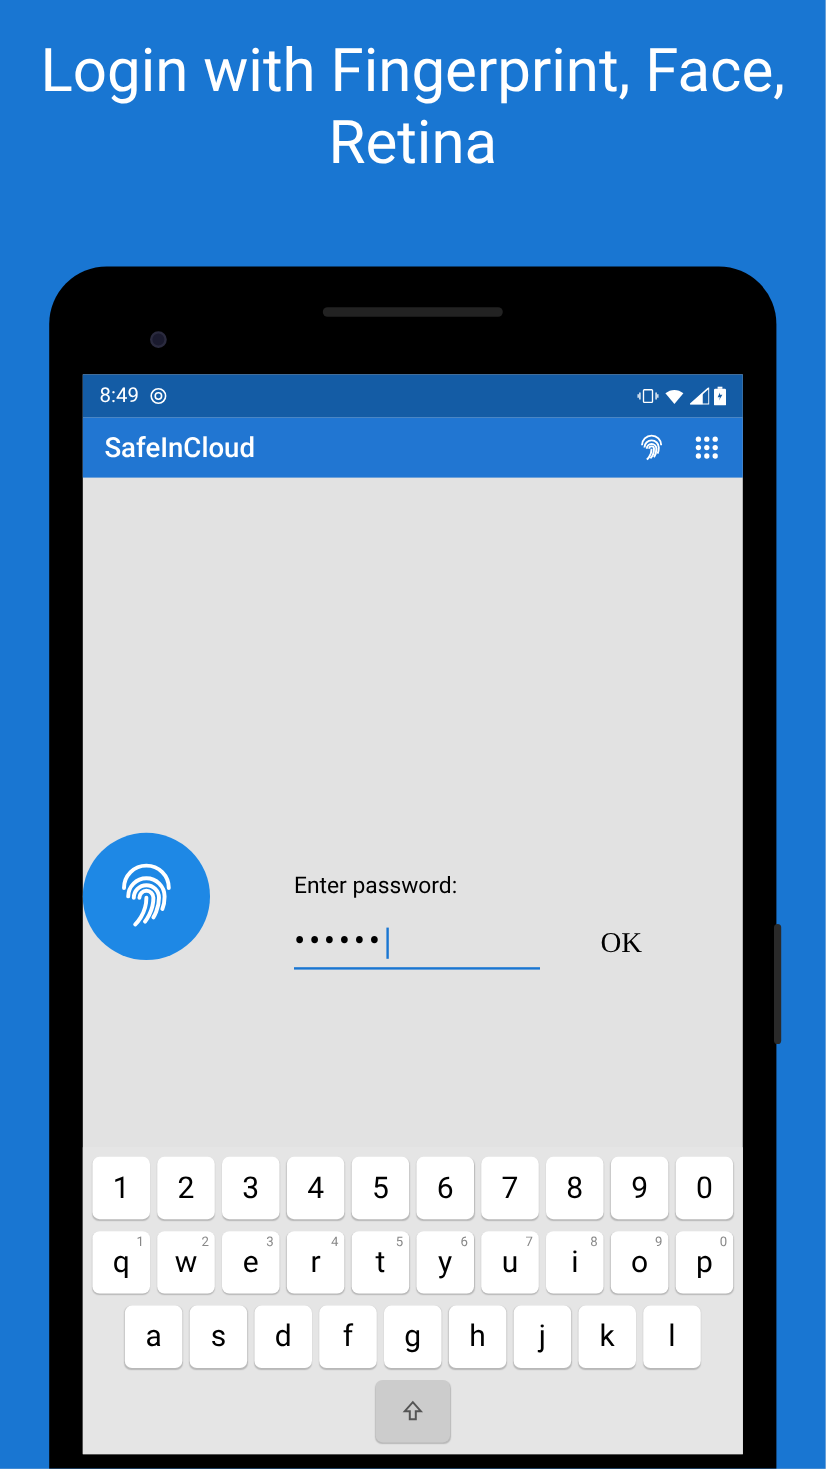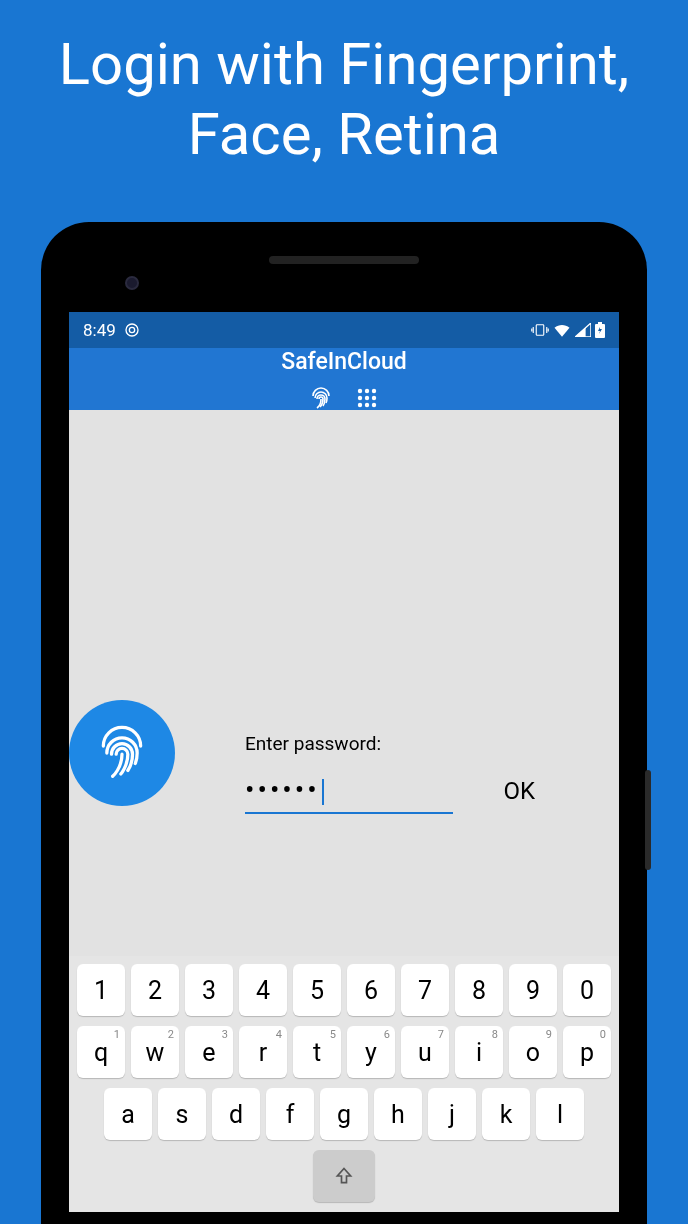--- a/index.html
+++ b/index.html
@@ -6,21 +6,21 @@
 body {
   width: 688px;
   height: 1224px;
   background: #1976d2;
   font-family: Roboto, -apple-system, sans-serif;
   overflow: hidden;
   position: relative;
 }
 .hero-title {
   color: white;
-  font-size: 58px;
+  font-size: 50px;
   font-weight: 400;
   text-align: center;
   padding: 30px 20px 20px;
   line-height: 1.2;
 }
 .phone-frame {
   position: absolute;
   left: 41px;
   top: 222px;
   width: 606px;
@@ -74,28 +74,27 @@
   align-items: center;
   justify-content: space-between;
   padding: 0 14px;
   color: white;
   font-size: 17px;
 }
 .status-left { display: flex; align-items: center; gap: 8px; }
 .status-right { display: flex; align-items: center; gap: 4px; }
 .status-icon { display: inline-flex; align-items: center; }
 .app-bar {
-  height: 62px;
+  height: 50px;
   background: #2176d2;
   display: flex;
   align-items: center;
   justify-content: space-between;
   padding: 0 18px;
   color: white;
-  flex-direction: column;
 }
 .app-title { font-size: 23px; font-weight: 500; }
 .app-actions { display: flex; align-items: center; gap: 22px; }
 .icon-btn { cursor: pointer; display: inline-flex; }
 .content {
   flex: 1;
   display: flex;
   flex-direction: row;
   align-items: center;
   padding-top: 140px;
@@ -143,20 +142,21 @@
   height: 26px;
   background: #1976d2;
   vertical-align: middle;
   margin-left: 2px;
 }
 .ok-btn {
   font-size: 24px;
   color: #000;
   cursor: pointer;
   font-weight: 400;
+  font-family: Liberation Serif, serif;
 }
 .show-password-row {
   display: flex;
   align-items: center;
   gap: 10px;
   margin-top: 24px;
   padding-left: 40px;
 }
 .checkbox-box {
   width: 22px;

